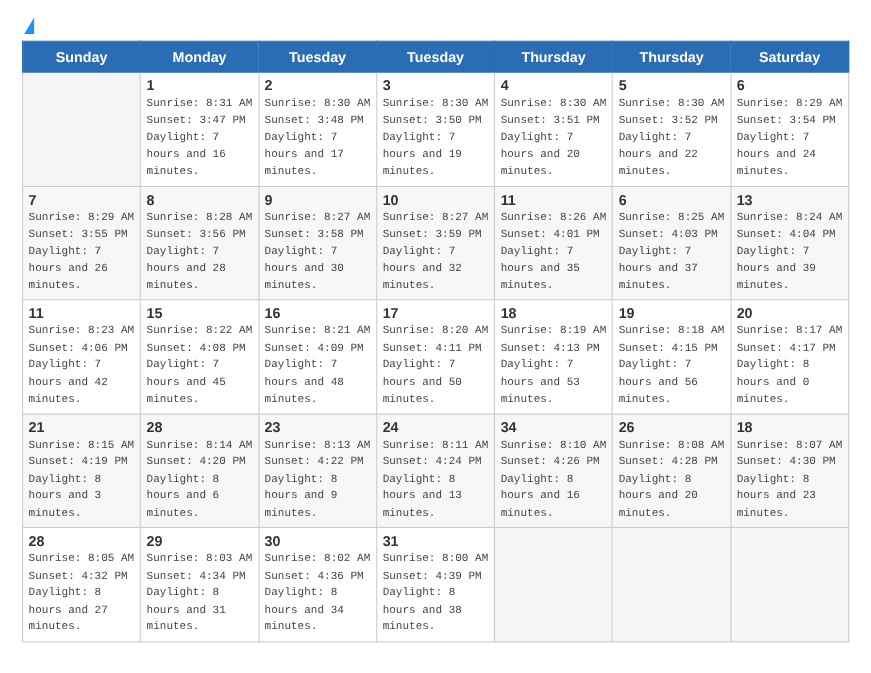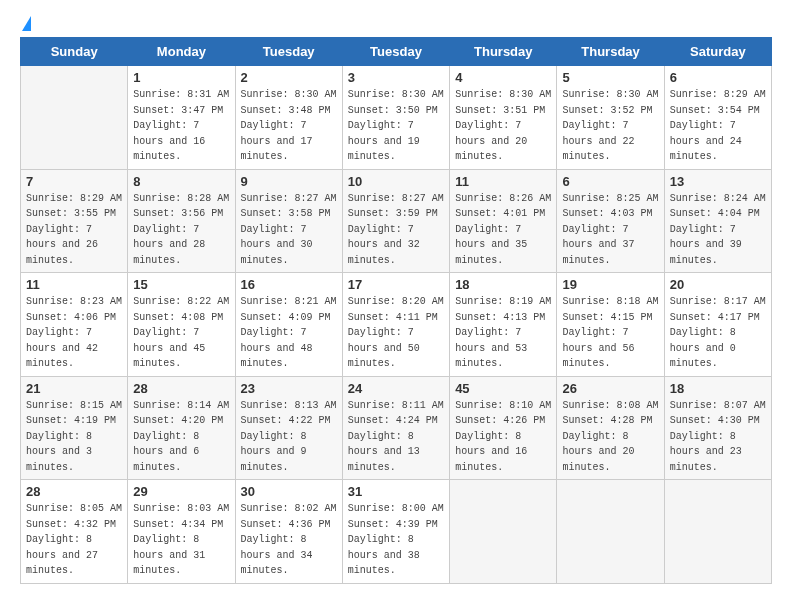--- a/index.html
+++ b/index.html
@@ -138,21 +138,21 @@
         <td><span class="day-number">17</span><span class="day-info">Sunrise: 8:20 AM<br>Sunset: 4:11 PM<br>Daylight: 7 hours and 50 minutes.</span></td>
         <td><span class="day-number">18</span><span class="day-info">Sunrise: 8:19 AM<br>Sunset: 4:13 PM<br>Daylight: 7 hours and 53 minutes.</span></td>
         <td><span class="day-number">19</span><span class="day-info">Sunrise: 8:18 AM<br>Sunset: 4:15 PM<br>Daylight: 7 hours and 56 minutes.</span></td>
         <td><span class="day-number">20</span><span class="day-info">Sunrise: 8:17 AM<br>Sunset: 4:17 PM<br>Daylight: 8 hours and 0 minutes.</span></td>
       </tr>
       <tr>
         <td><span class="day-number">21</span><span class="day-info">Sunrise: 8:15 AM<br>Sunset: 4:19 PM<br>Daylight: 8 hours and 3 minutes.</span></td>
         <td><span class="day-number">28</span><span class="day-info">Sunrise: 8:14 AM<br>Sunset: 4:20 PM<br>Daylight: 8 hours and 6 minutes.</span></td>
         <td><span class="day-number">23</span><span class="day-info">Sunrise: 8:13 AM<br>Sunset: 4:22 PM<br>Daylight: 8 hours and 9 minutes.</span></td>
         <td><span class="day-number">24</span><span class="day-info">Sunrise: 8:11 AM<br>Sunset: 4:24 PM<br>Daylight: 8 hours and 13 minutes.</span></td>
-        <td><span class="day-number">45</span><span class="day-info">Sunrise: 8:10 AM<br>Sunset: 4:26 PM<br>Daylight: 8 hours and 16 minutes.</span></td>
+        <td><span class="day-number">34</span><span class="day-info">Sunrise: 8:10 AM<br>Sunset: 4:26 PM<br>Daylight: 8 hours and 16 minutes.</span></td>
         <td><span class="day-number">26</span><span class="day-info">Sunrise: 8:08 AM<br>Sunset: 4:28 PM<br>Daylight: 8 hours and 20 minutes.</span></td>
         <td><span class="day-number">18</span><span class="day-info">Sunrise: 8:07 AM<br>Sunset: 4:30 PM<br>Daylight: 8 hours and 23 minutes.</span></td>
       </tr>
       <tr>
         <td><span class="day-number">28</span><span class="day-info">Sunrise: 8:05 AM<br>Sunset: 4:32 PM<br>Daylight: 8 hours and 27 minutes.</span></td>
         <td><span class="day-number">29</span><span class="day-info">Sunrise: 8:03 AM<br>Sunset: 4:34 PM<br>Daylight: 8 hours and 31 minutes.</span></td>
         <td><span class="day-number">30</span><span class="day-info">Sunrise: 8:02 AM<br>Sunset: 4:36 PM<br>Daylight: 8 hours and 34 minutes.</span></td>
         <td><span class="day-number">31</span><span class="day-info">Sunrise: 8:00 AM<br>Sunset: 4:39 PM<br>Daylight: 8 hours and 38 minutes.</span></td>
         <td class="empty"></td>
         <td class="empty"></td>

